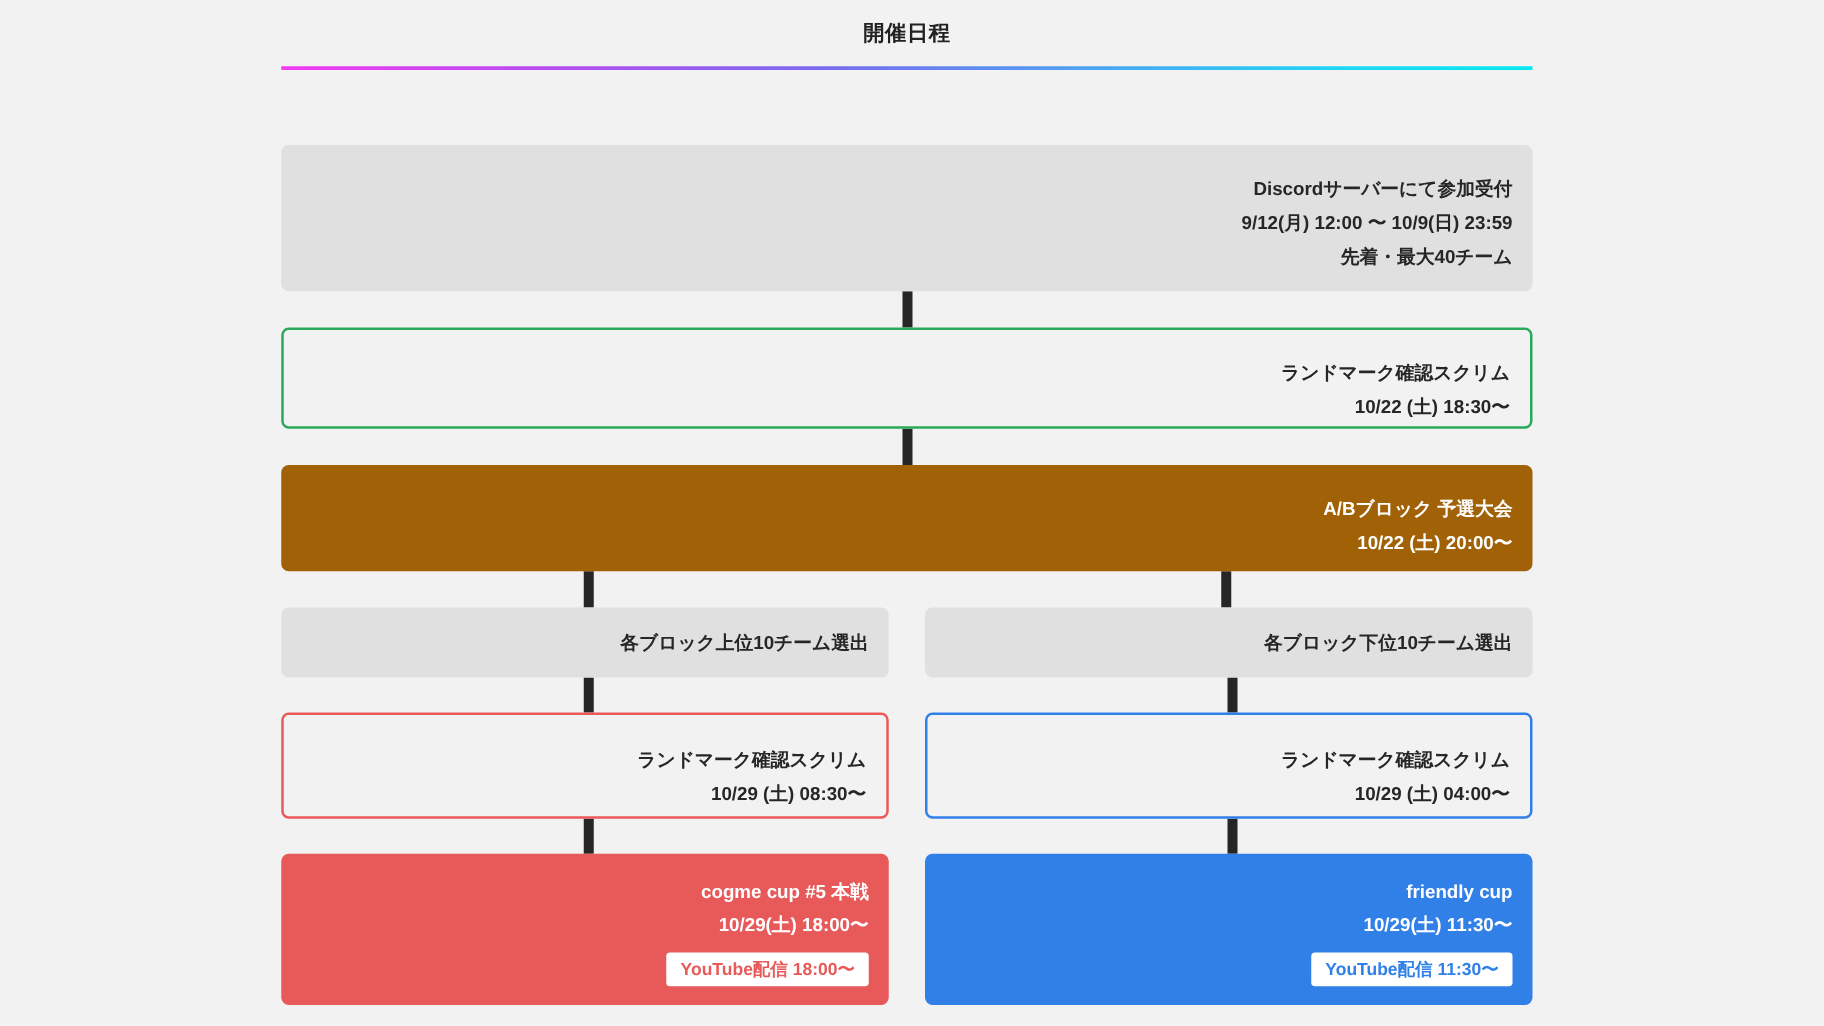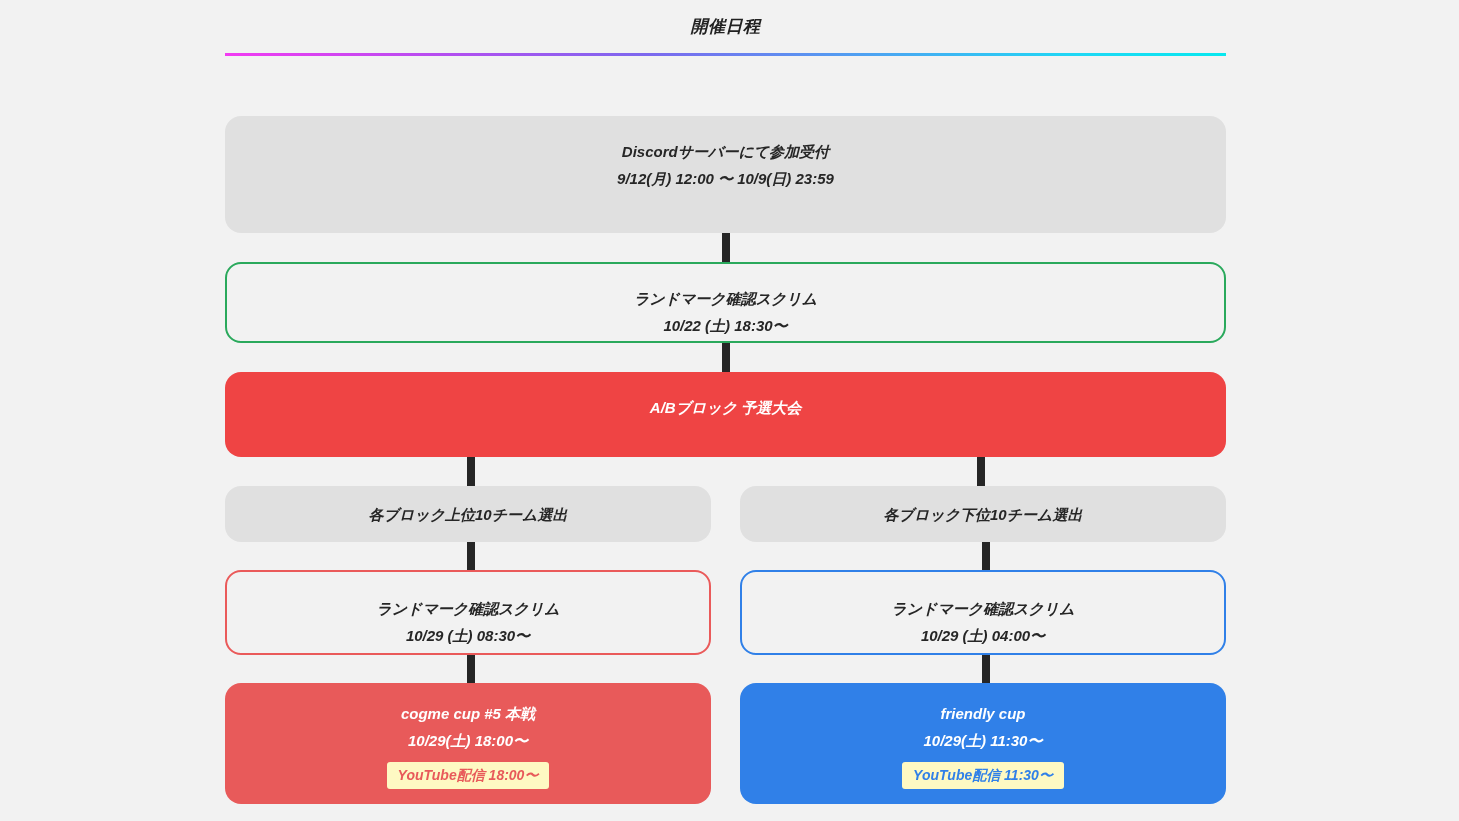--- a/index.html
+++ b/index.html
@@ -14,21 +14,20 @@
     background: #f2f2f2;
     font-family: "Liberation Sans", "DejaVu Sans", sans-serif;
     color: #262626;
     overflow: hidden;
   }
 
   .page {
     position: relative;
     width: 1459px;
     height: 821px;
-    font-style: italic;
   }
 
   
   .title-wrap {
     position: absolute;
     left: 225px;
     top: 14px;
     width: 1001px;
   }
   .page-title {
@@ -49,22 +48,22 @@
 
   
   .flow {
     position: absolute;
     left: 225px;
     top: 116px;
     width: 1001px;
   }
 
   .node {
-    border-radius: 16px;
-    text-align: center;
+    border-radius: 6px;
+    text-align: right;
     padding: 14px 16px;
     position: relative;
     z-index: 2;
   }
   .node .line {
     font-size: 15px;
     font-weight: bold;
     line-height: 27px;
     white-space: nowrap;
   }
@@ -85,21 +84,21 @@
     background: transparent;
     border: 2px solid #ea5a5a;
     color: #262626;
   }
   .node.outline-blue {
     background: transparent;
     border: 2px solid #3080e8;
     color: #262626;
   }
   .node.fill-green {
-    background: #ef4444;
+    background: #a16207;
     color: #ffffff;
   }
   .node.fill-red {
     background: #e85a5a;
     color: #ffffff;
   }
   .node.fill-blue {
     background: #3080e8;
     color: #ffffff;
   }
@@ -128,21 +127,21 @@
   }
   .col {
     width: 491px;
     position: relative;
   }
 
   
   .yt-badge {
     display: inline-block;
     margin-top: 8px;
-    background: #fef9c3;
+    background: #ffffff;
     border-radius: 3px;
     padding: 4px 11px 5px;
     font-size: 14px;
     font-weight: bold;
     line-height: 18px;
     white-space: nowrap;
   }
   .yt-badge.red  { color: #e85a5a; }
   .yt-badge.blue { color: #3080e8; }
 </style>
@@ -154,36 +153,38 @@
   <div class="title-wrap">
     <h1 class="page-title">開催日程</h1>
     <div class="title-rule"></div>
   </div>
 
   <div class="flow">
 
     <div class="node gray n-entry">
       <div class="line">Discordサーバーにて参加受付</div>
       <div class="line sub">9/12(月) 12:00 〜 10/9(日) 23:59</div>
+      <div class="line sub">先着・最大40チーム</div>
     </div>
 
     <div class="connector" style="left:496.5px; top:117px; height:29px;"></div>
 
     <div style="margin-top:29px;">
       <div class="node outline-green n-scrim0">
         <div class="line">ランドマーク確認スクリム</div>
         <div class="line sub">10/22 (土) 18:30〜</div>
       </div>
     </div>
 
     <div class="connector" style="left:496.5px; top:227px; height:29px;"></div>
 
     <div style="margin-top:29px;">
       <div class="node fill-green n-qual">
         <div class="line">A/Bブロック 予選大会</div>
+        <div class="line sub">10/22 (土) 20:00〜</div>
       </div>
     </div>
 
     <div class="connector" style="left:241.5px; top:341px; height:29px;"></div>
     <div class="connector" style="left:751.5px; top:341px; height:29px;"></div>
 
     <div class="cols" style="margin-top:29px;">
 
       <div class="col">
         <div class="node gray n-select">

